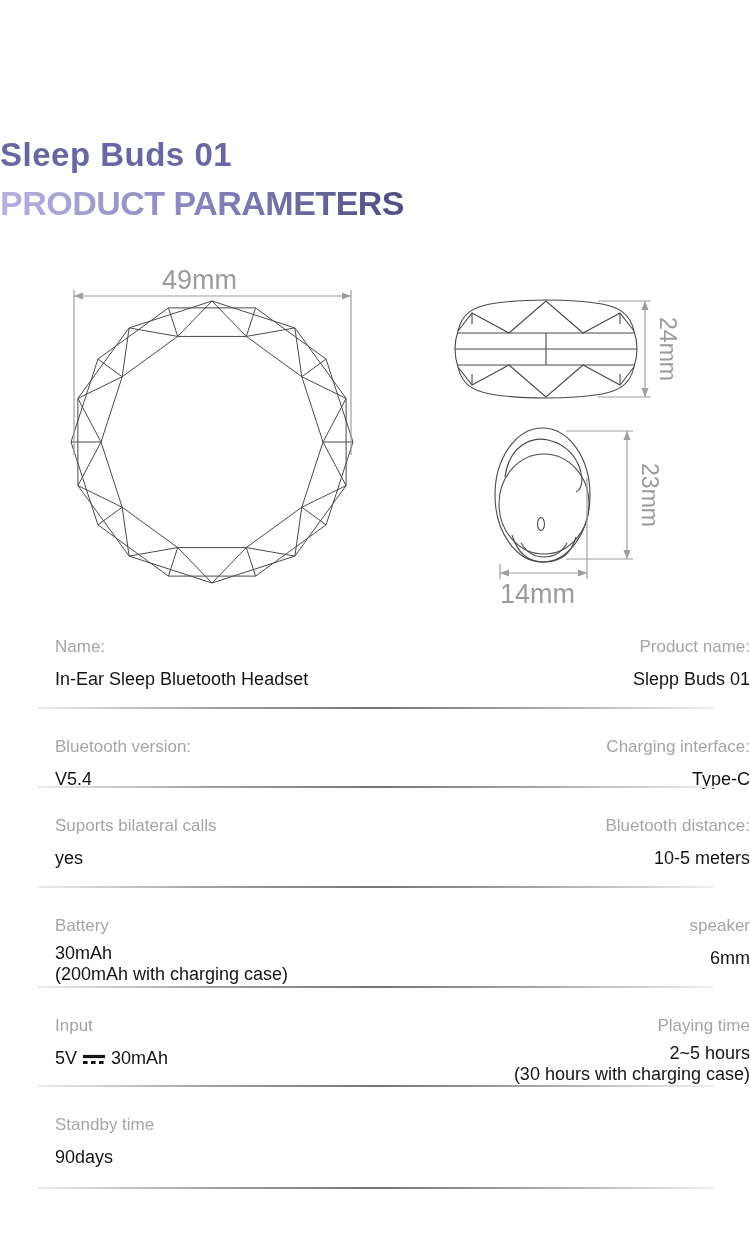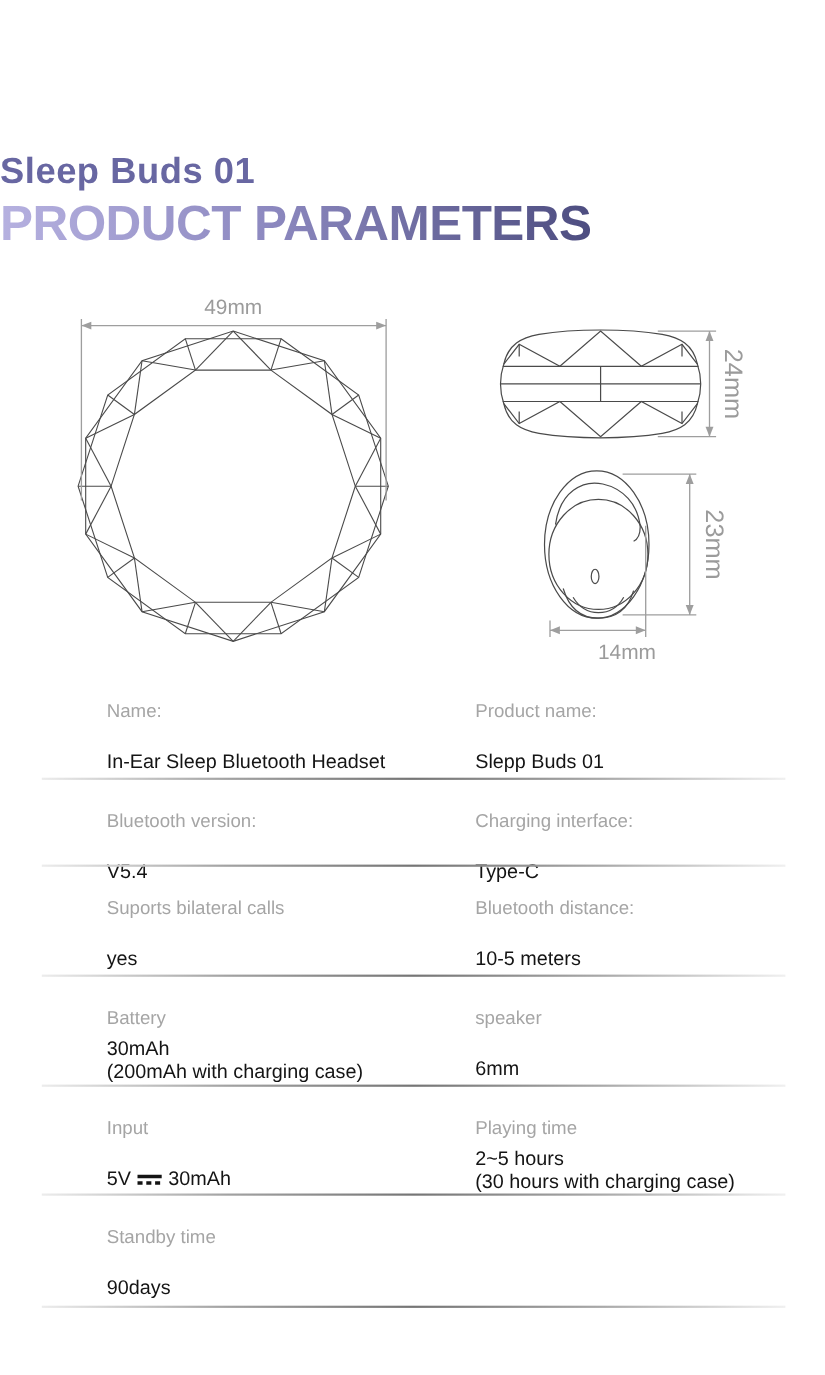--- a/index.html
+++ b/index.html
@@ -5,38 +5,38 @@
   html,body{margin:0;padding:0;}
   body{
     width:750px;height:1250px;background:#ffffff;position:relative;overflow:hidden;
     font-family:"Liberation Sans", sans-serif;
   }
   .page{position:absolute;inset:0;}
   
   .header{position:absolute;top:88px;left:0;width:648px;text-align:left;margin-top:48px;}
   .product-title{font-size:33px;font-weight:700;color:#6867a2;line-height:38px;letter-spacing:0.5px;}
   .page-title{
-    margin-top:4px;font-size:45px;font-weight:700;line-height:50px;letter-spacing:-0.5px;
+    margin-top:4px;font-size:34px;font-weight:700;line-height:50px;letter-spacing:-0.5px;
     background:linear-gradient(90deg,#b6b1e0 0%,#8d89c0 45%,#4d4d80 100%);
     -webkit-background-clip:text;background-clip:text;color:transparent;
     display:inline-block;
   }
   
   #drawings{position:absolute;top:250px;left:0;}
-  .dim-label{position:absolute;color:#9b9b9b;font-size:19px;line-height:26px;text-align:center;}
+  .dim-label{position:absolute;color:#9b9b9b;font-size:27px;line-height:26px;text-align:left;}
   .vdim{position:absolute;width:0;height:0;}
   .vdim span{position:absolute;display:block;white-space:nowrap;color:#9b9b9b;font-size:23px;
     transform:translate(-50%,-50%) rotate(90deg);}
   
   .specs{position:absolute;top:609px;left:0;width:750px;}
-  .row{position:relative;display:flex;box-sizing:border-box;padding:28px 0 0 97px;}
+  .row{position:relative;display:flex;box-sizing:border-box;padding:28px 0 0 55px;}
   .cell-left{width:335px;}
-  .cell-right{flex:1;}
+  .cell-right{flex:1;text-align:right;}
   .cell-label{font-size:17px;line-height:20px;color:#a5a5a5;}
-  .cell-value{font-size:18px;line-height:21px;color:#141414;margin-top:25px;}
+  .cell-value{font-size:18px;line-height:21px;color:#141414;margin-top:12px;}
   .cell-value.two{margin-top:7px;}
   .divider{position:absolute;left:38px;bottom:0;width:676px;height:2px;
     background:linear-gradient(90deg,#ececec 0%,#a2a2a2 25%,#757575 50%,#a8a8a8 75%,#f0f0f0 100%);}
   .dc{vertical-align:-1px;margin:0 5px;}
 </style>
 </head>
 <body>
 
 <div class="page">
 
@@ -127,21 +127,21 @@
       </g>
   </svg>
 
   <div class="dim-label" style="left:162px;top:267px;width:100px">49mm</div>
   <div class="vdim" style="left:667px;top:349px">
     <span>24mm</span>
   </div>
   <div class="vdim" style="left:649px;top:495px">
     <span>23mm</span>
   </div>
-  <div class="dim-label" style="left:520px;top:581px;width:100px">14mm</div>
+  <div class="dim-label" style="left:500px;top:581px;width:100px">14mm</div>
 
   <div class="specs">
 
     <div class="row" style="height:100px">
       <div class="cell-left">
         <div class="cell-label">Name:</div>
         <div class="cell-value">In-Ear Sleep Bluetooth Headset</div>
       </div>
       <div class="cell-right">
         <div class="cell-label">Product name:</div>

